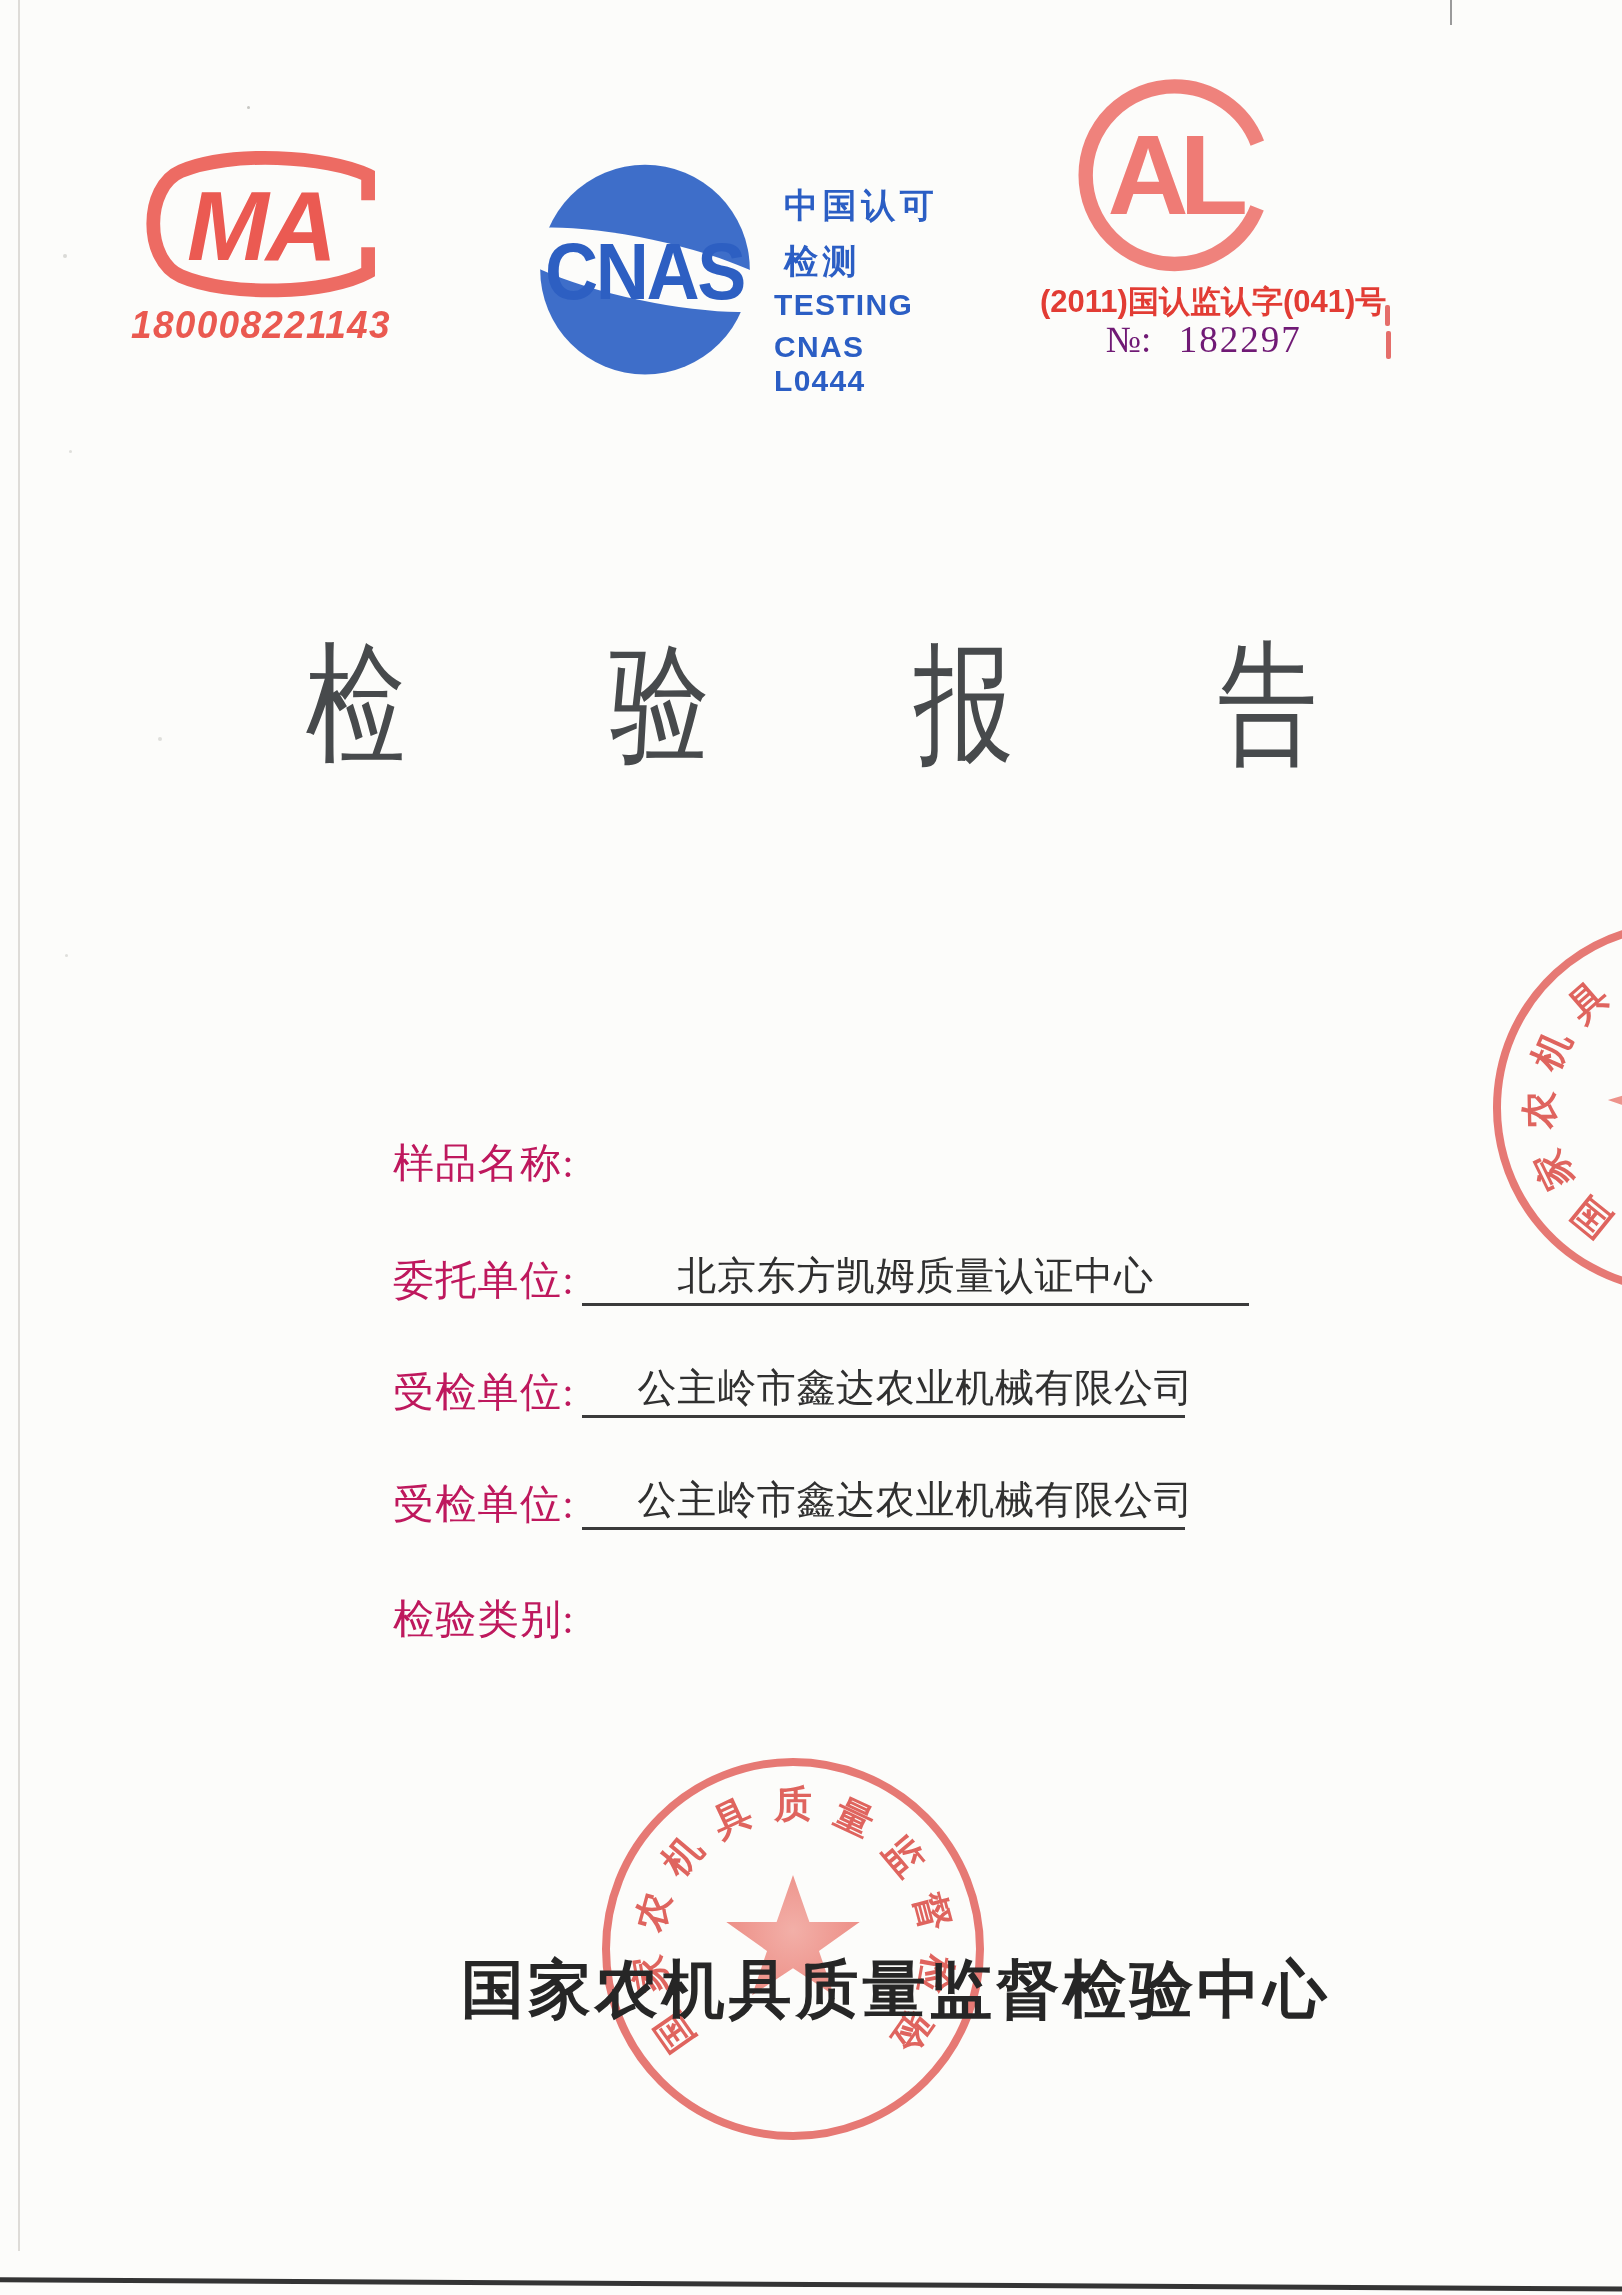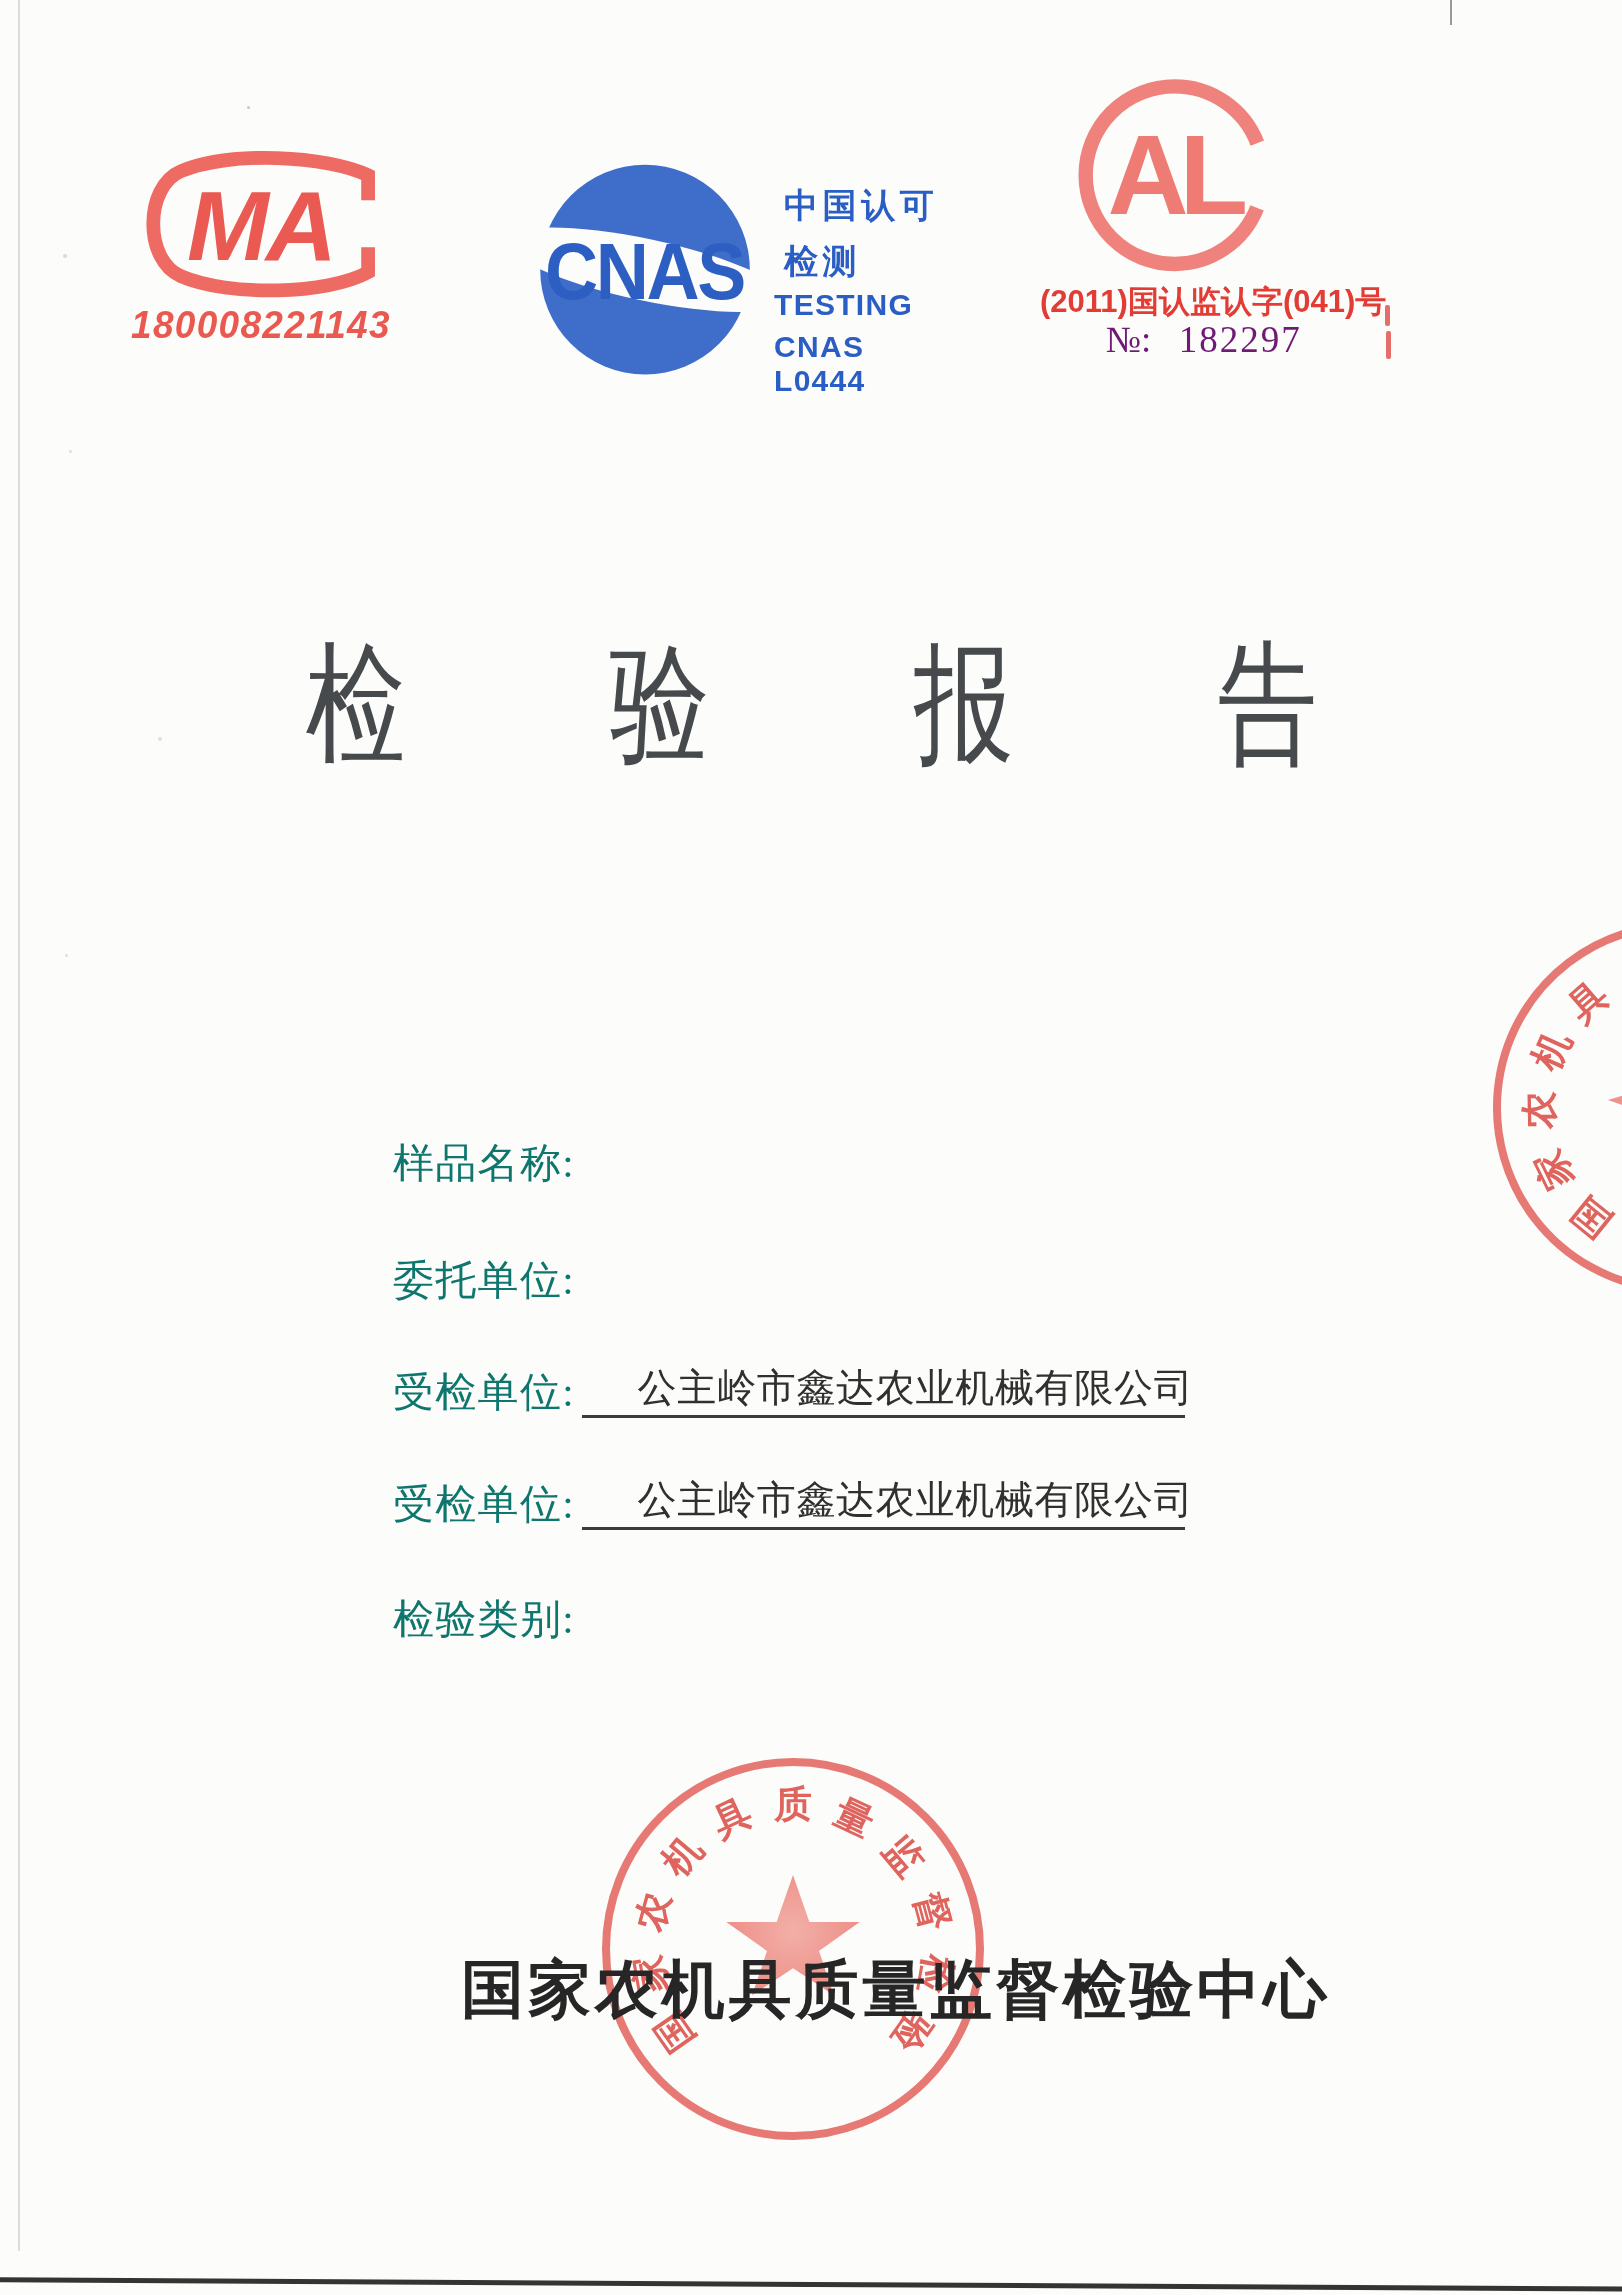--- a/index.html
+++ b/index.html
@@ -76,21 +76,21 @@
   }
 
   
   .fields { position:absolute; left:393px; top:0; width:870px; }
   .field-row { position:absolute; left:0; width:870px; height:62px; }
   .field-row:nth-of-type(1) { top:1131px; }
   .field-row:nth-of-type(2) { top:1248px; }
   .field-row:nth-of-type(3) { top:1360px; }
   .field-row:nth-of-type(4) { top:1472px; }
   .field-row:nth-of-type(5) { top:1587px; }
-  .f-label { position:absolute; left:0; top:5.2px; font-size:41px; letter-spacing:1.3px; color:#0f766e; }
+  .f-label { position:absolute; left:0; top:5.2px; font-size:41px; letter-spacing:1.3px; color:#be185d; }
   .f-value-wrap { position:absolute; left:188px; top:0; width:669px; }
   .f-value { display:block; text-align:center; font-size:39px; letter-spacing:0.7px;
     color:#303030; line-height:56px; white-space:nowrap; }
   .f-line { position:absolute; left:1.3px; right:1.3px; top:55px; height:3.3px; background:#3b3b3b; }
   .field-row:nth-of-type(3) .f-line, .field-row:nth-of-type(4) .f-line { right:65px; }
 
   
   .seal { position:absolute; mix-blend-mode:multiply; }
   .seal-main { left:602px; top:1758px; width:382px; height:382px; }
   .seal-side { left:1493px; top:921px; width:373px; height:373px; transform:rotate(-16deg); }
@@ -181,20 +181,24 @@
   <span class="seal-ch" style="--a:0deg">质</span>
 
 </div>
 
 <div class="fields">
   <div class="field-row">
     <span class="f-label">样品名称:</span>
   </div>
   <div class="field-row">
     <span class="f-label">委托单位:</span>
+    <div class="f-value-wrap">
+      <span class="f-value">北京东方凯姆质量认证中心</span>
+      <div class="f-line"></div>
+    </div>
   </div>
   <div class="field-row">
     <span class="f-label">受检单位:</span>
     <div class="f-value-wrap">
       <span class="f-value">公主岭市鑫达农业机械有限公司</span>
       <div class="f-line"></div>
     </div>
   </div>
   <div class="field-row">
     <span class="f-label">受检单位:</span>

